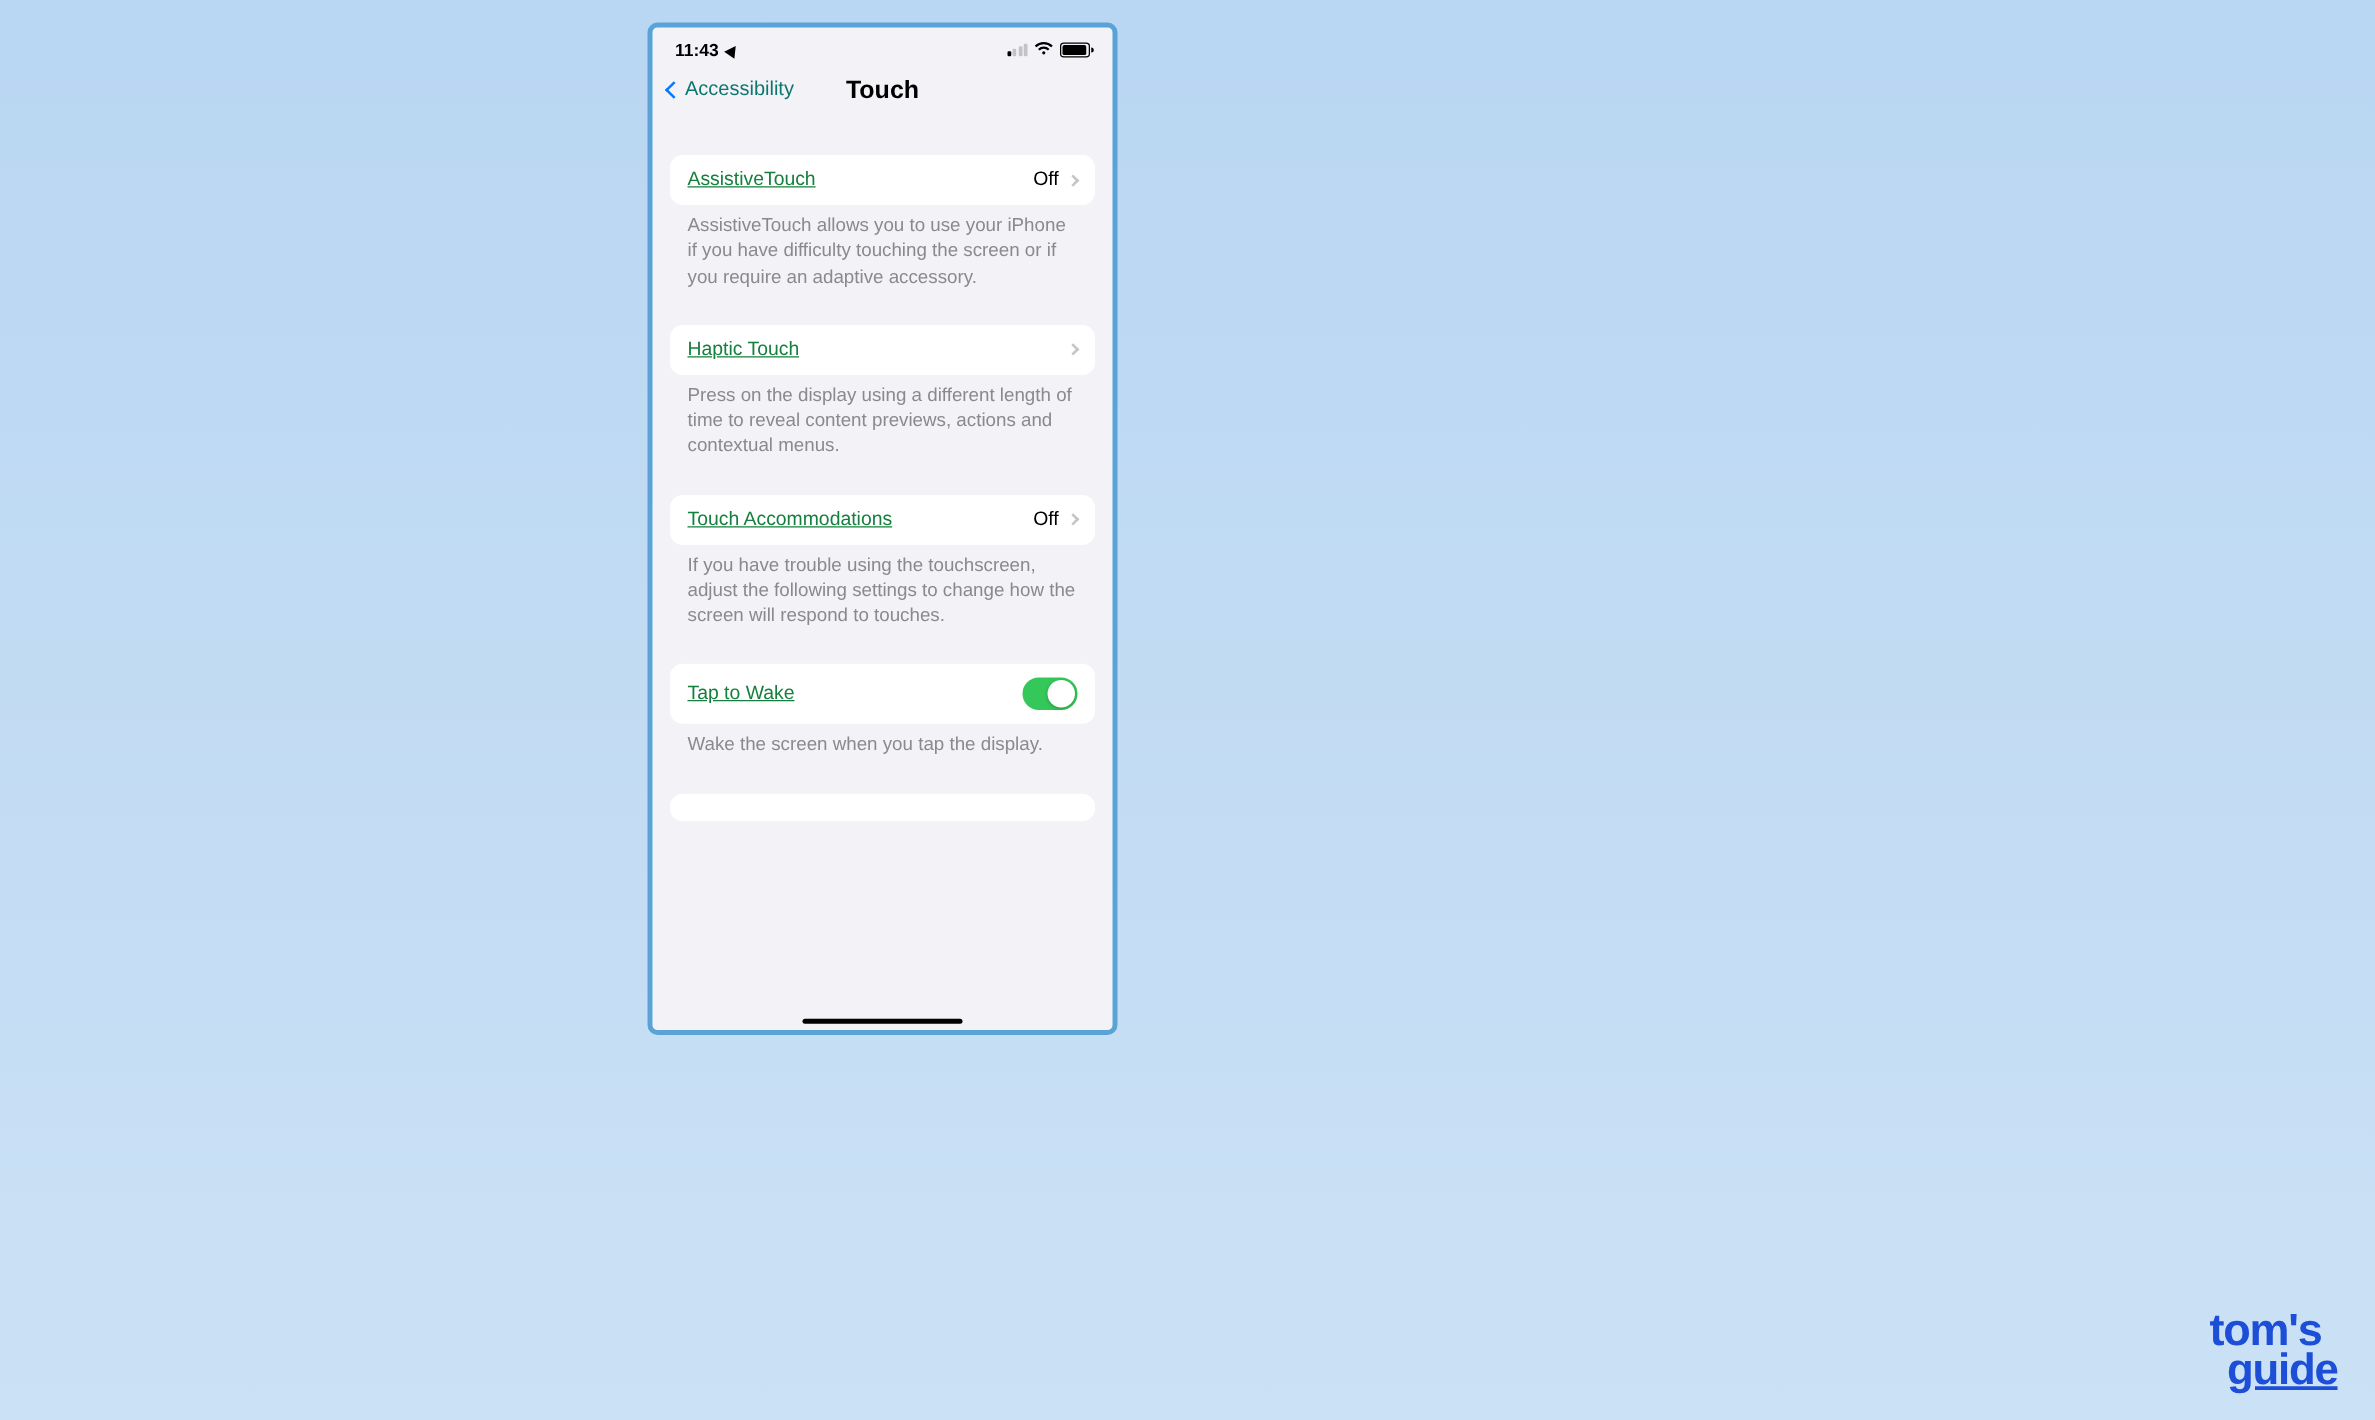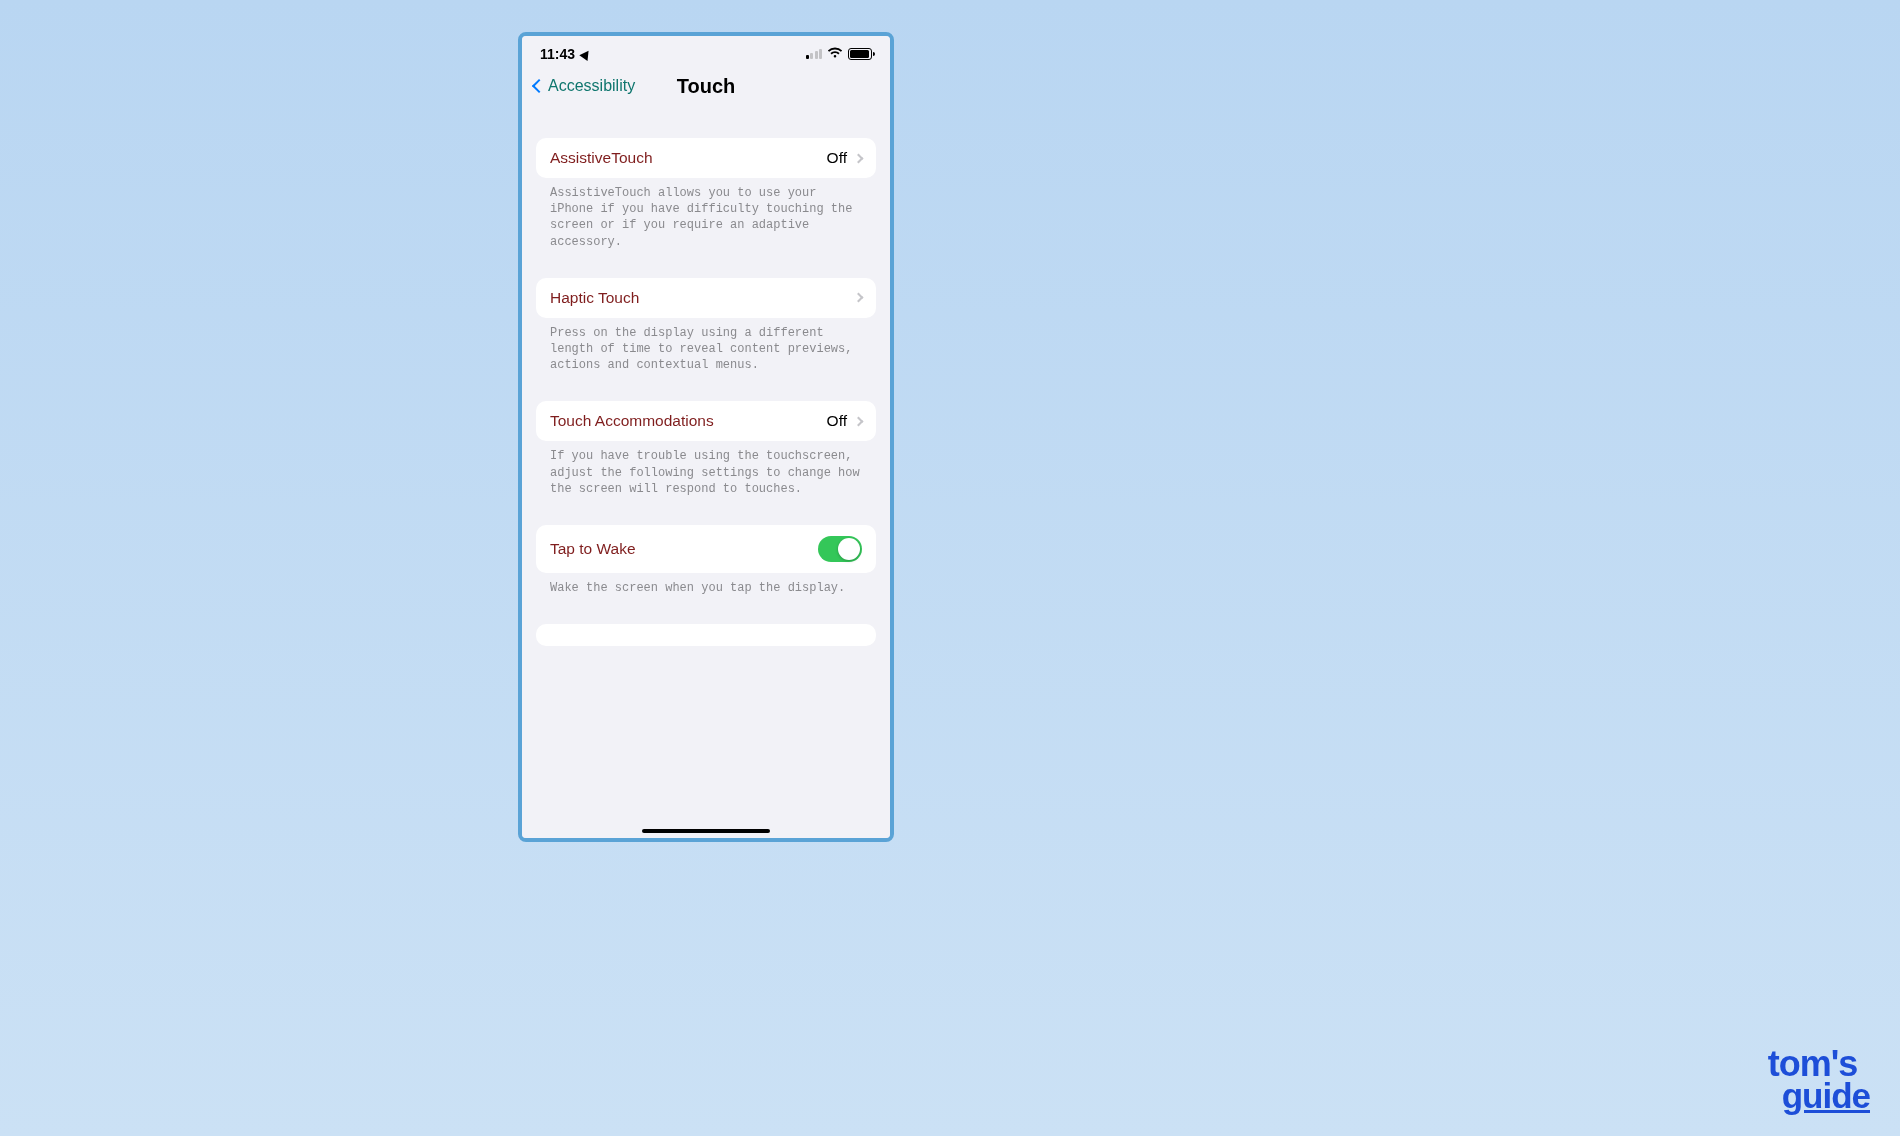--- a/index.html
+++ b/index.html
@@ -7,21 +7,21 @@
     width: 1900px;
     height: 1136px;
     background: linear-gradient(180deg, #b9d6f2 0%, #cbe1f5 100%);
     font-family: -apple-system, BlinkMacSystemFont, "Segoe UI", Helvetica, Arial, sans-serif;
     position: relative;
     overflow: hidden;
   }
   .device-frame {
     position: absolute;
     left: 518px;
-    top: 32px;
+    top: 18px;
     width: 376px;
     height: 810px;
     border: 4px solid #5aa3d6;
     border-radius: 8px;
     background: #f2f2f7;
     overflow: hidden;
   }
   .screen {
     width: 100%;
     height: 100%;
@@ -104,35 +104,34 @@
   .group:first-child { margin-top: 32px; }
   .row {
     background: #fff;
     border-radius: 10px;
     padding: 11px 14px;
     display: flex;
     align-items: center;
     justify-content: space-between;
     font-size: 15.5px;
   }
-  .row-title { color: #7f1d1d; }
+  .row-title { color: #15803d; text-decoration: underline; }
   .row-right { display: flex; align-items: center; gap: 8px; }
   .row-value { color: #000000; font-size: 15.5px; }
   .chevron {
     width: 7px; height: 7px;
     border-right: 2px solid #c5c5c9;
     border-top: 2px solid #c5c5c9;
     transform: rotate(45deg);
   }
   .footer-text {
     color: #8a8a8e;
-    font-size: 12px;
+    font-size: 15px;
     line-height: 1.35;
     padding: 7px 14px 0 14px;
-    font-family: Liberation Mono, monospace;
   }
   
   .toggle {
     width: 44px; height: 26px; border-radius: 13px; position: relative;
   }
   .toggle.on { background: #34c759; }
   .toggle.off { background: #e9e9eb; }
   .toggle::after {
     content:"";
     position:absolute;

